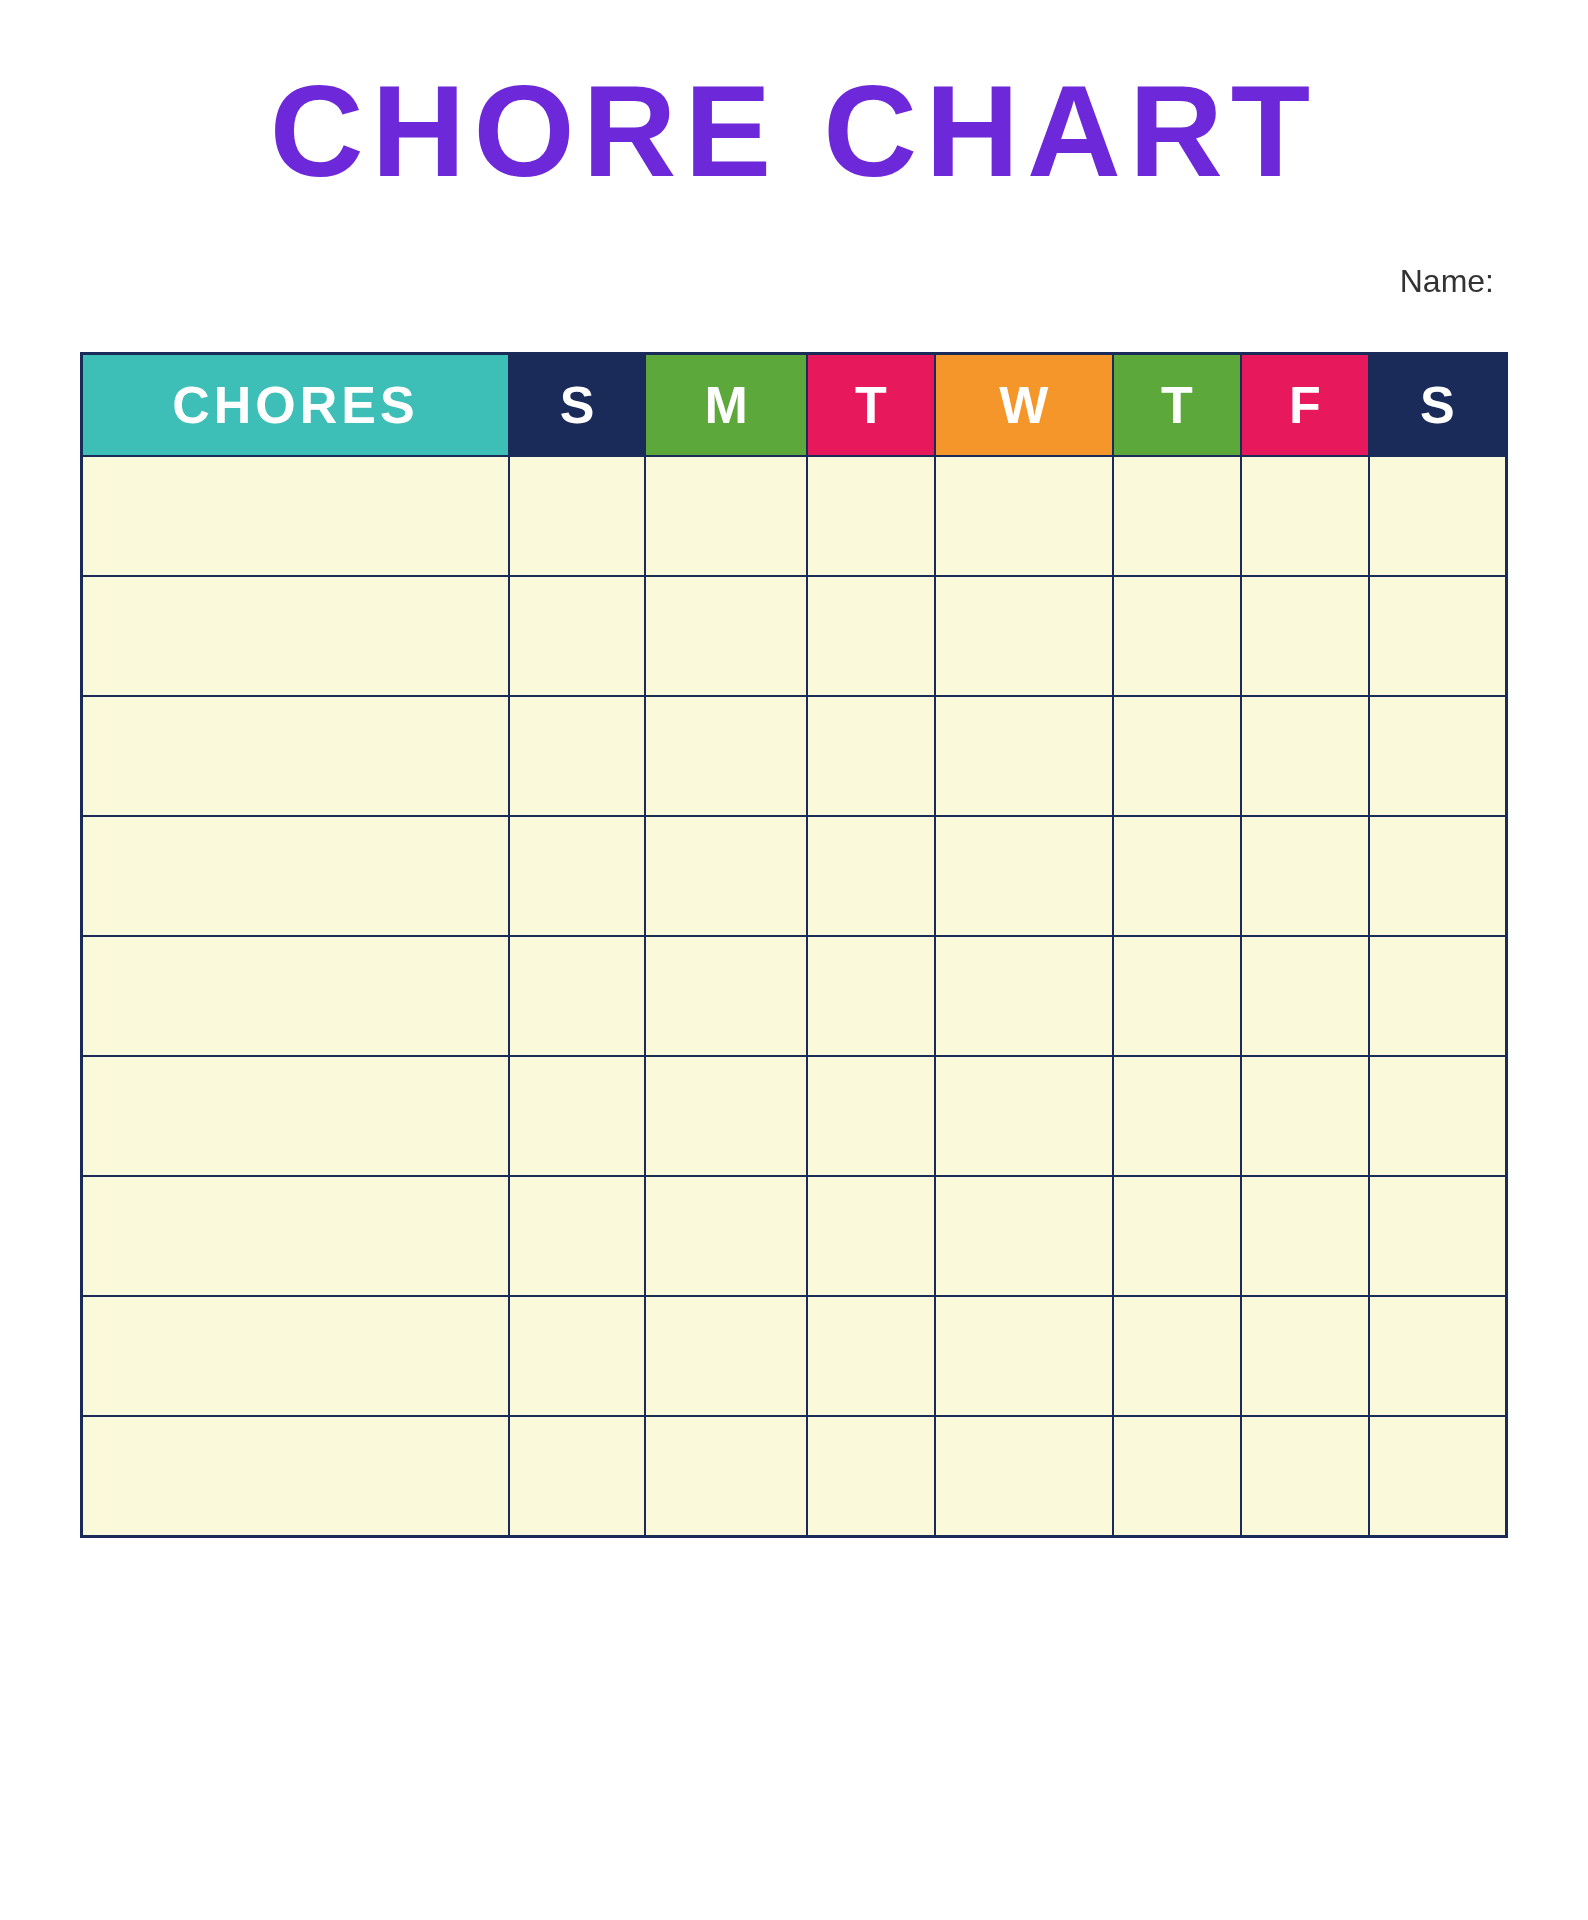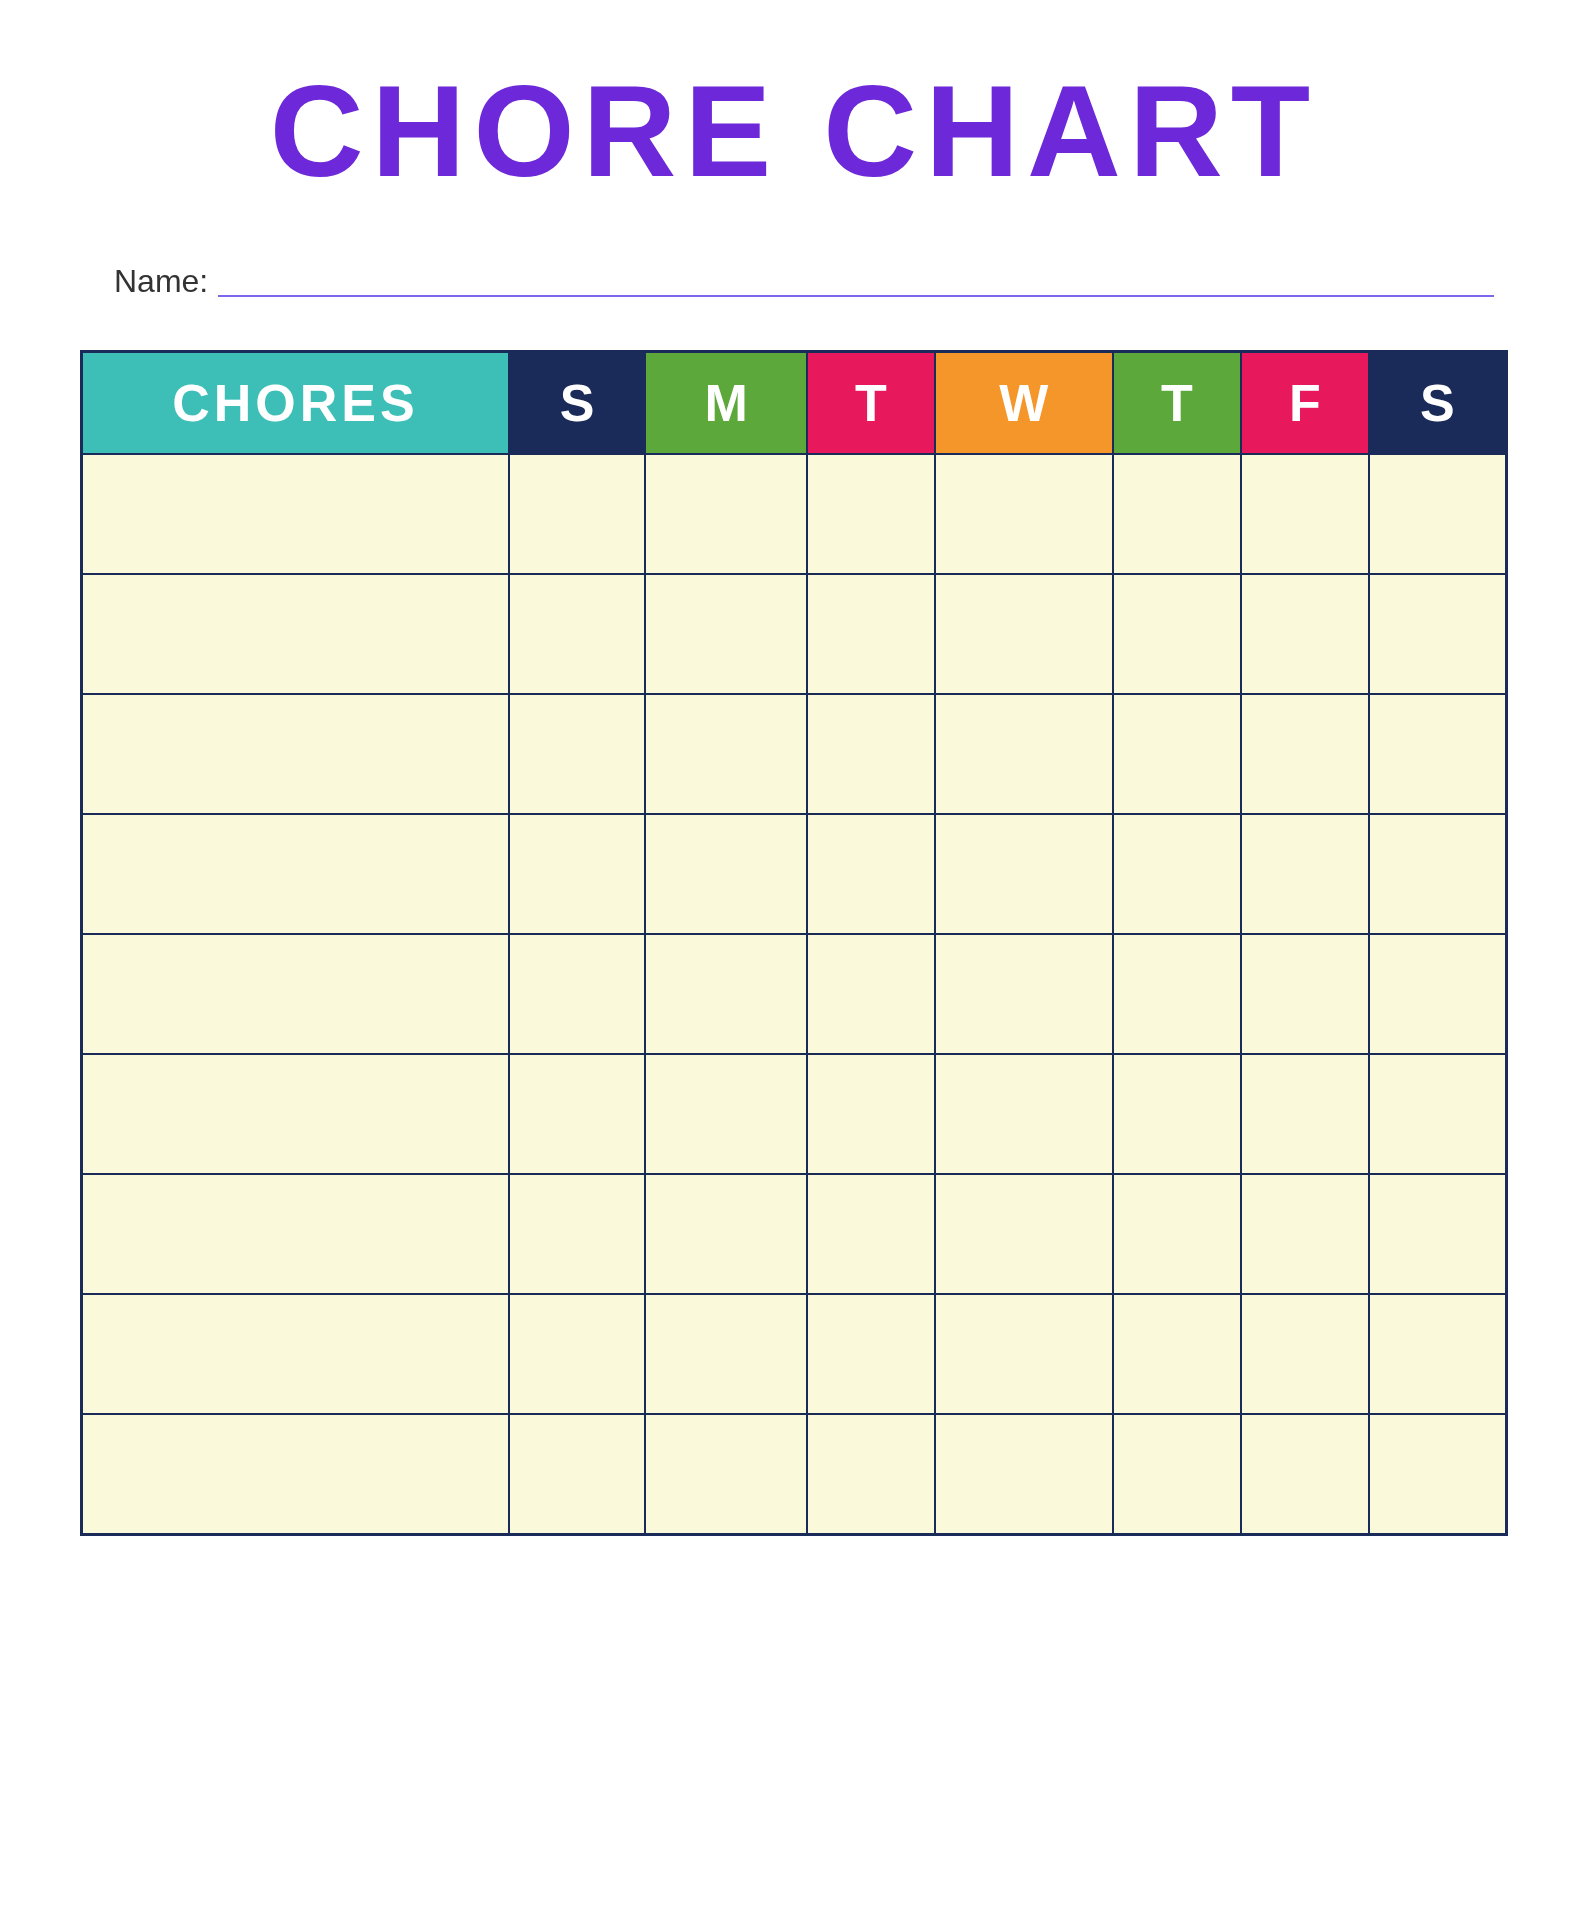--- a/index.html
+++ b/index.html
@@ -27,23 +27,24 @@
       letter-spacing: 8px;
       text-align: center;
       margin-bottom: 60px;
       line-height: 1.1;
     }
 
     #name-row {
       width: 100%;
       max-width: 1400px;
       display: flex;
-      align-items: center;
+      align-items: flex-end;
       margin-bottom: 50px;
       padding-left: 20px;
+      flex-direction: column;
     }
 
     #name-label {
       font-size: 32px;
       color: #333;
       font-family: Arial, sans-serif;
     }
 
     #name-line {
       flex: 1;

